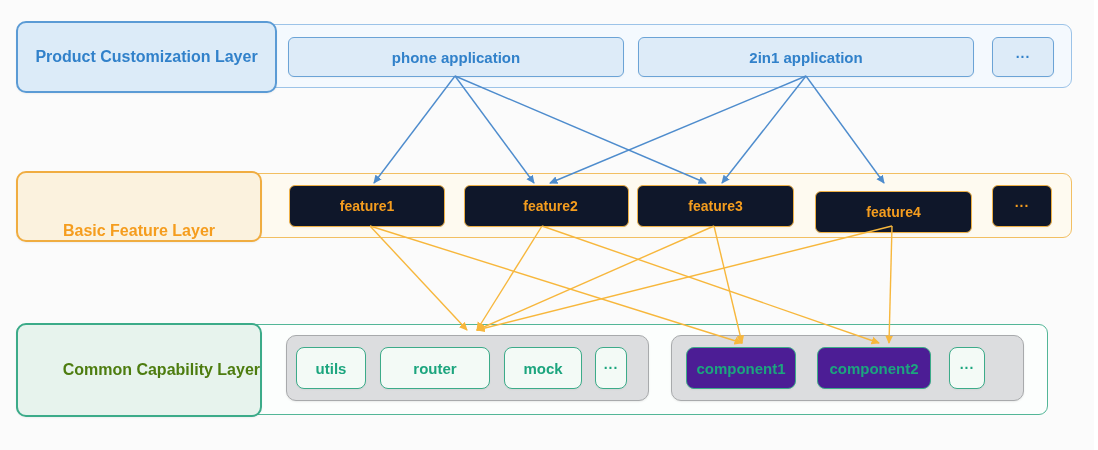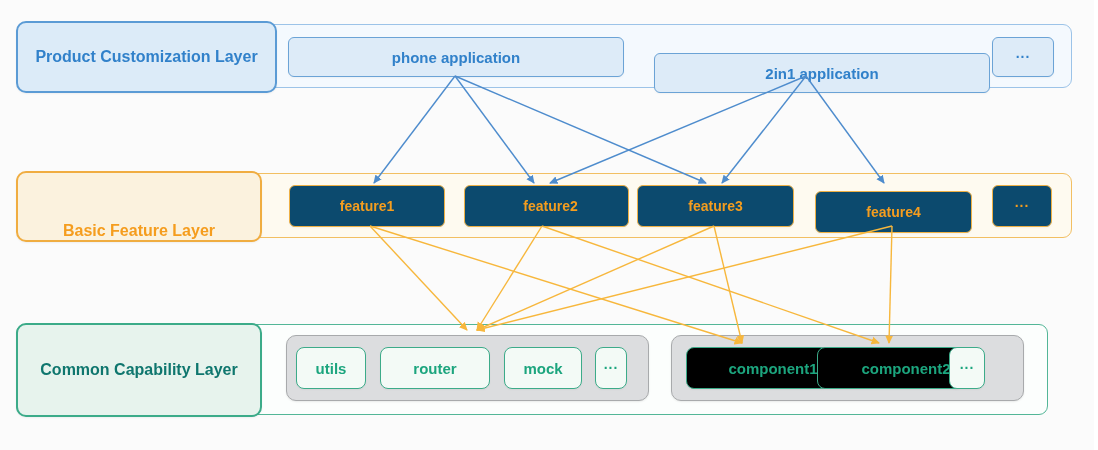--- a/index.html
+++ b/index.html
@@ -28,35 +28,35 @@
   .layer-label{
     position:absolute;
     display:flex;align-items:center;justify-content:center;
     border-radius:10px;
     font-weight:bold;font-size:16px;
     z-index:2;
     box-shadow:0 1px 2px rgba(0,0,0,0.05);
   }
   .layer-label.blue{ background:#dcebf8; border:2px solid #5b9bd5; color:#3181ca; }
   .layer-label.orange{ background:#fbf2de; border:2px solid #f0ad41; color:#f59d1e; }
-  .layer-label.green{ background:#e7f3ed; border:2px solid #3cab89; color:#0f766e; }
+  .layer-label.green{ background:#e7f3ed; border:2px solid #3cab89; color:#4d7c0f;justify-content:flex-end; }
 
   
   .item{
     position:absolute;
     display:flex;align-items:center;justify-content:center;
     border-radius:6px;
     font-weight:bold;
     z-index:3;
     box-shadow:0 1px 2px rgba(0,0,0,0.04);
   }
   .item.blue{ background:#ddebf8; border:1px solid #6ba3d6; color:#3181ca; font-size:15px; }
-  .item.orange{ background:#0c4a6e; border:1px solid #eeb045; color:#f59d1e; font-size:14px; }
+  .item.orange{ background:#0f172a; border:1px solid #eeb045; color:#f59d1e; font-size:14px; }
   .item.green{ background:#f3faf6; border:1.5px solid #3cab89; color:#1ca57e; font-size:15px; border-radius:8px; }
-  .item.green.comp{ background:#000000;padding-left:32px; }
+  .item.green.comp{ background:#4c1d95; }
 
   .dots span{ display:inline-block; transform:translateY(-25%); letter-spacing:1px; font-size:14px; }
 
   
   .group{
     position:absolute;
     background:#dcdddf;
     border:1px solid #a8aaac;
     border-radius:10px;
     z-index:2;
@@ -102,21 +102,21 @@
       </g>
   </svg>
 
   <div class="strip blue" style="left:16px;top:24px;width:1054px;height:62px;"></div>
   <div class="layer-label blue" style="left:16px;top:21px;width:257px;height:68px;">
     <span>Product Customization Layer</span>
   </div>
   <div class="item blue" style="left:288px;top:37px;width:334px;height:38px;">
     <span>phone application</span>
   </div>
-  <div class="item blue" style="left:654px;top:37px;width:334px;height:38px;margin-top:16px;">
+  <div class="item blue" style="left:638px;top:37px;width:334px;height:38px;">
     <span>2in1 application</span>
   </div>
   <div class="item blue dots" style="left:992px;top:37px;width:60px;height:38px;">
     <span>...</span>
   </div>
 
   <div class="strip orange" style="left:16px;top:173px;width:1054px;height:63px;"></div>
   <div class="layer-label orange" style="left:16px;top:171px;width:242px;height:67px;align-items:flex-end;">
     <span>Basic Feature Layer</span>
   </div>

